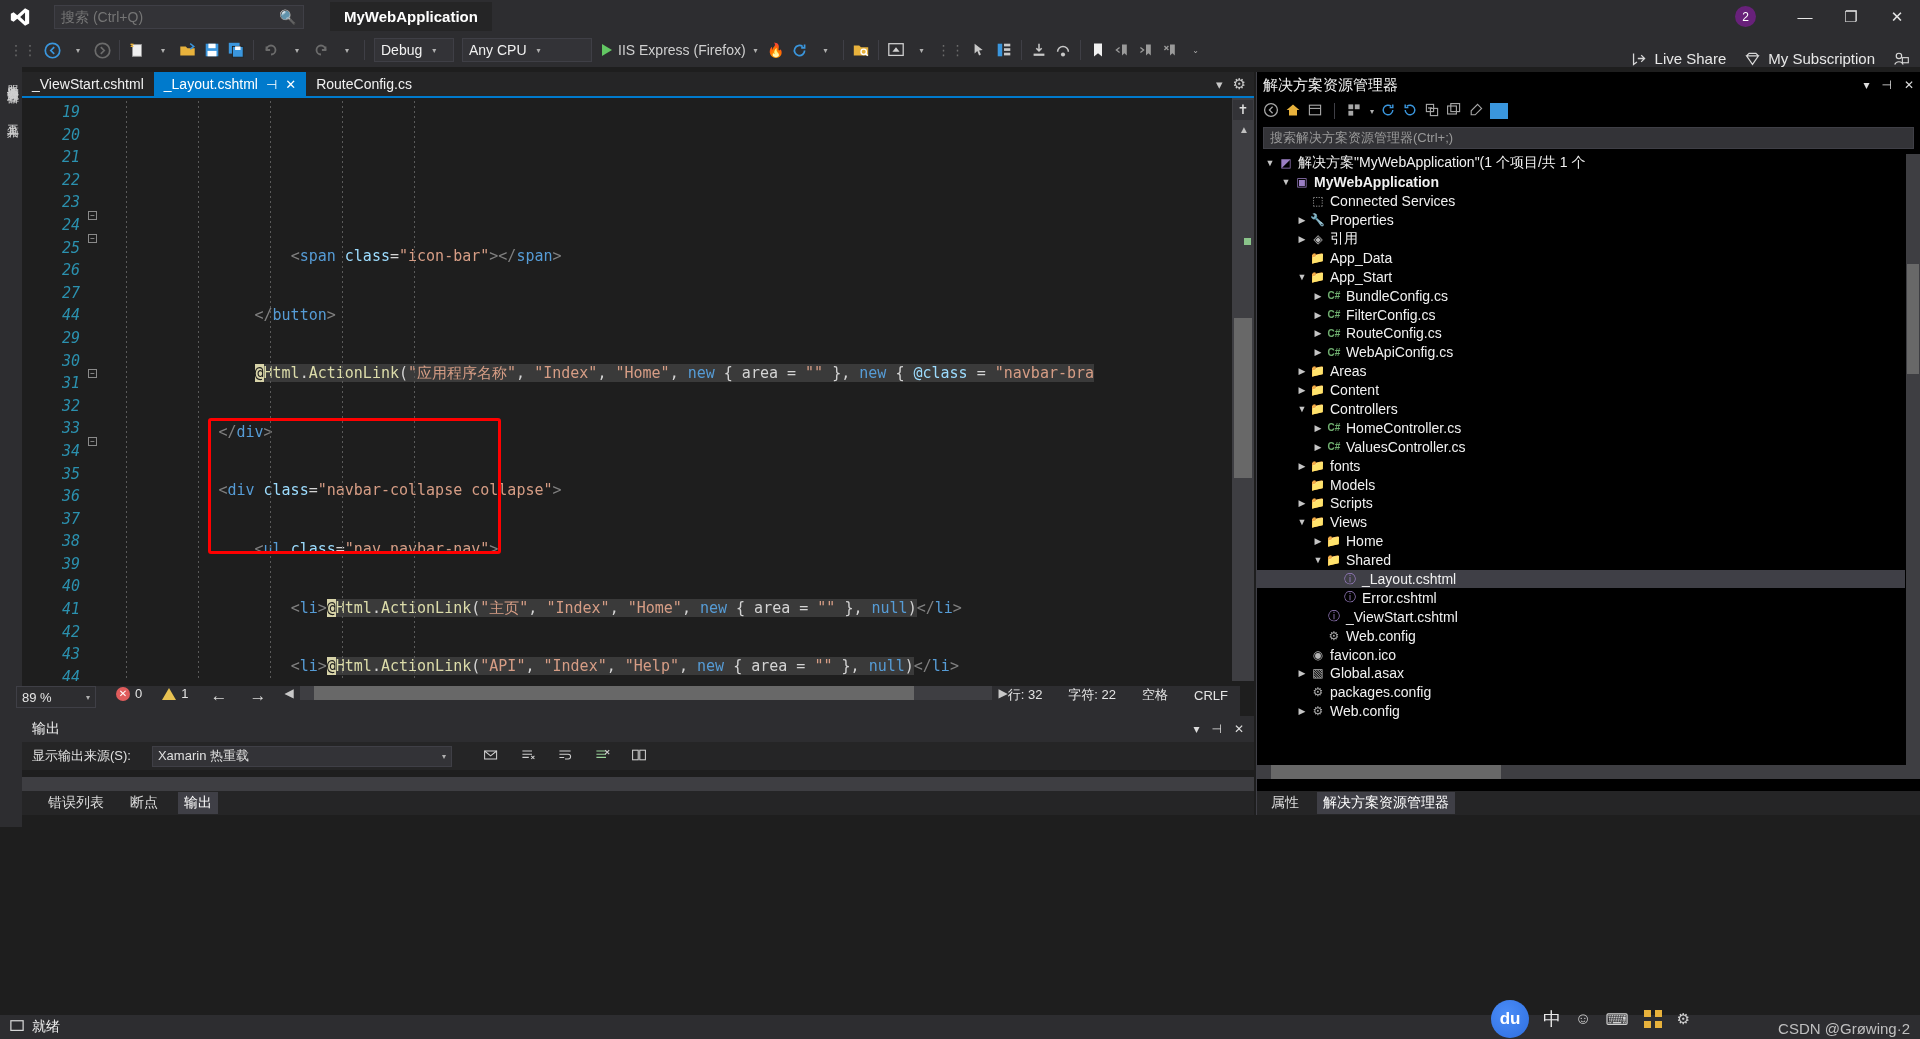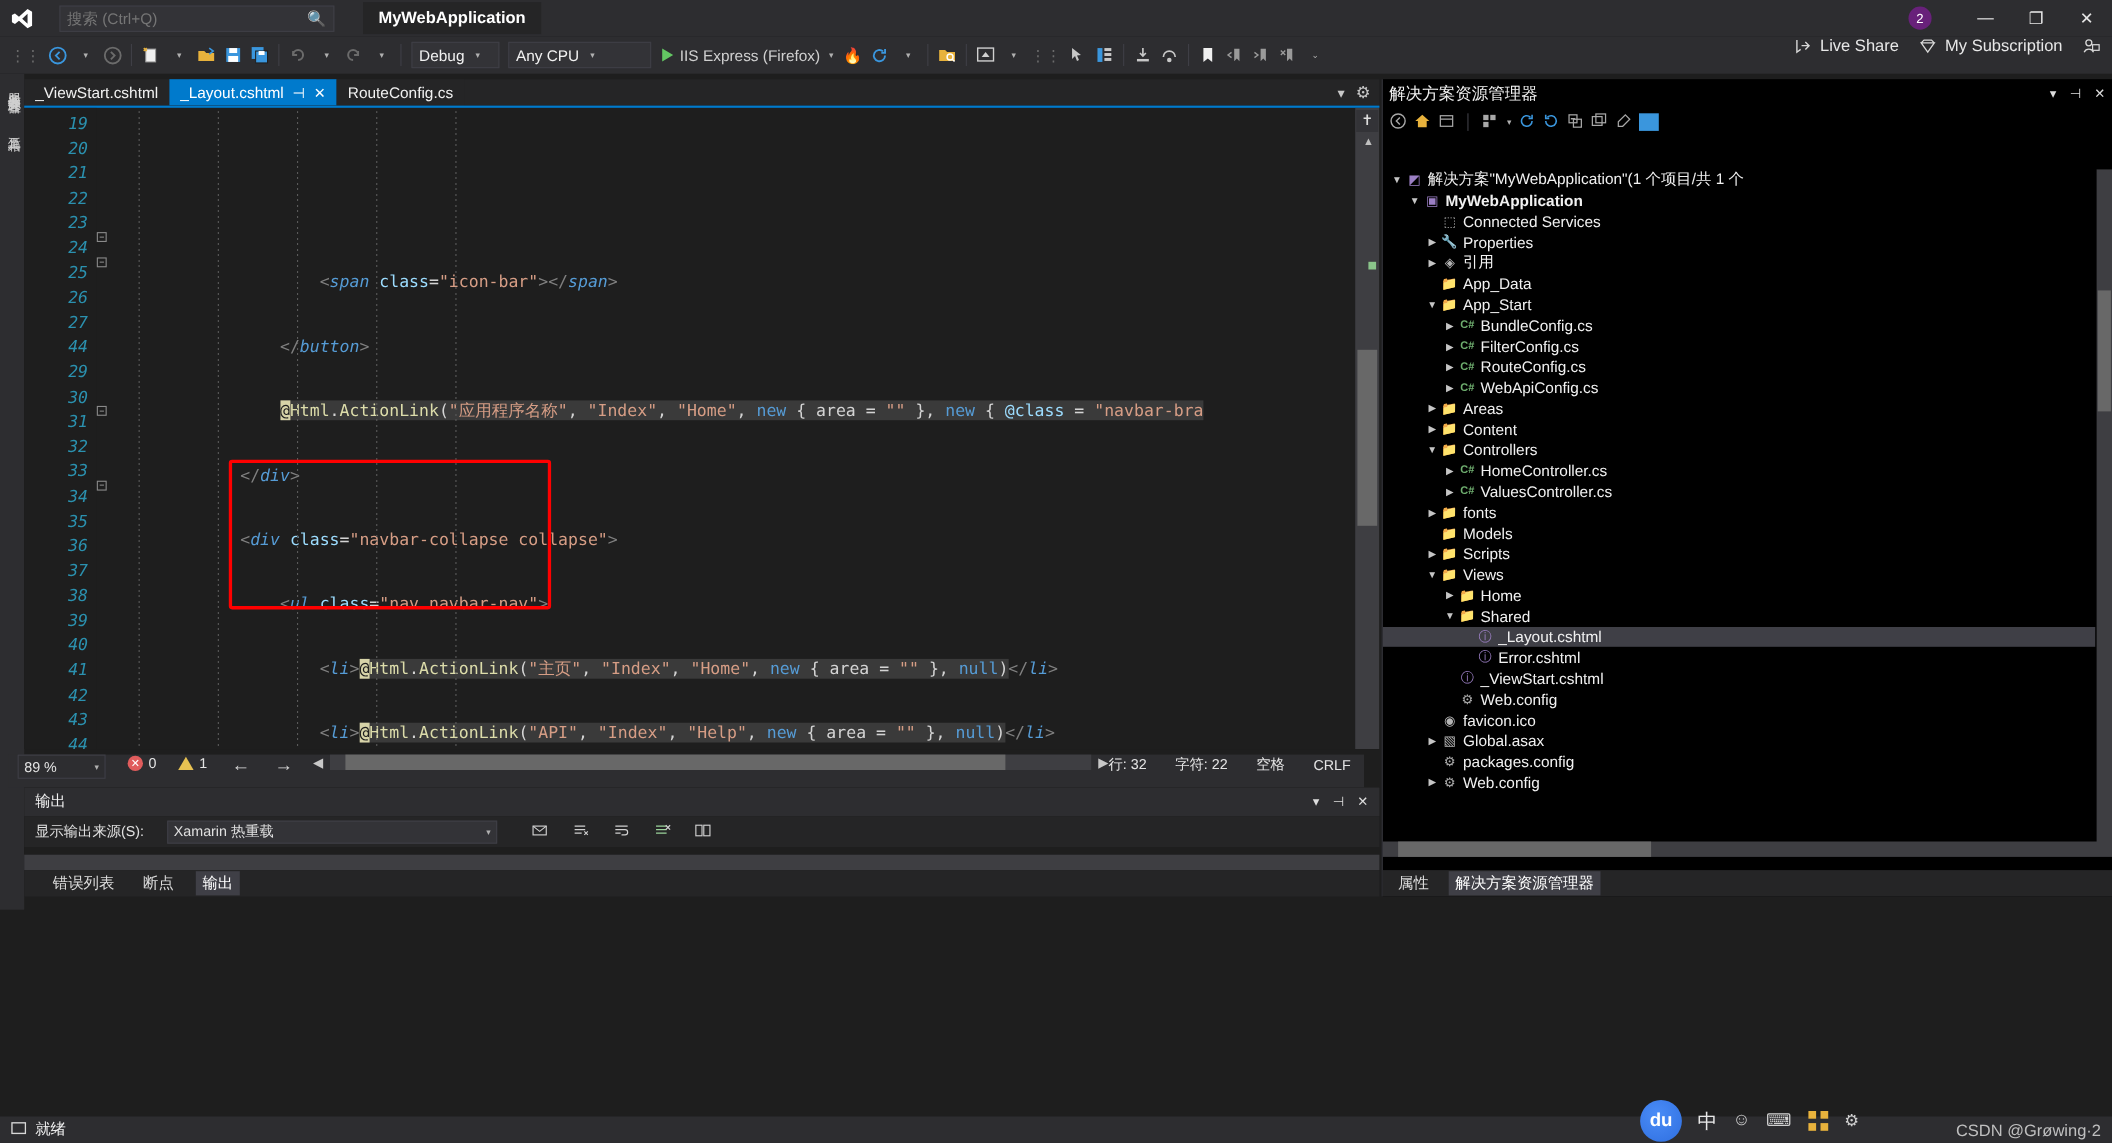--- a/index.html
+++ b/index.html
@@ -29,21 +29,21 @@
     background:#2d2d30; display:flex; align-items:center; padding-left:6px; }
   .tb { height:26px; min-width:24px; display:flex; align-items:center; justify-content:center;
     padding:0 3px; color:#cfcfcf; font-size:14px;}
   .tb-sep { width:1px; height:20px; background:#3f3f46; margin:0 5px; }
   .caret { font-size:8px; color:#b0b0b0; margin-left:2px; }
   .combo { height:24px; background:#333337; border:1px solid #3f3f46; display:flex;
     align-items:center; padding:0 6px; font-size:14px; color:#f1f1f1; margin:0 4px; }
   .combo .caret { margin-left:10px; }
   #run-btn { display:flex; align-items:center; gap:6px; font-size:14px; padding:0 6px; }
   .tri { width:0;height:0;border-left:10px solid #63c763;border-top:6px solid transparent;border-bottom:6px solid transparent;}
-  #toolbar-right { position:absolute; right:10px; top:0; height:34px; display:flex; align-items:flex-start; gap:18px; }
+  #toolbar-right { position:absolute; right:10px; top:0; height:34px; display:flex; align-items:flex-end; gap:18px; }
   .tb-right-item { display:flex; align-items:center; gap:7px; font-size:15px; color:#e8e8e8; }
 
   
   #left-rail { position:absolute; left:0; top:67px; width:22px; height:760px; background:#2d2d30; }
   .vtab { writing-mode:vertical-rl; font-size:12px; color:#d0d0d0; padding:8px 4px; letter-spacing:1px;}
 
   
   #tabstrip { position:absolute; left:22px; top:72px; width:1232px; height:24px; background:#252526;
      display:flex; align-items:flex-end; }
   .tab { height:24px; display:flex; align-items:center; padding:0 10px; font-size:14px;
@@ -61,21 +61,21 @@
   .lnum { height:22.6px; line-height:22.6px; color:#2b91af; font-size:15px;
      font-family:"DejaVu Sans Mono", monospace; padding-right:8px; }
   #fold { position:absolute; left:66px; top:0; width:22px; height:585px; }
   .fold-box { position:absolute; width:9px; height:9px; border:1px solid #8a8a8a; color:#c0c0c0;
      font-size:8px; line-height:7px; text-align:center; }
   #code { position:absolute; left:88px; top:3px; width:1120px; height:580px;
      font-family:"DejaVu Sans Mono", monospace; font-size:15px; white-space:pre; }
   .cl { height:22.6px; line-height:22.6px; }
   .ind { position:absolute; top:0; width:1px; height:585px;
      background:repeating-linear-gradient(to bottom,#5a5a5a 0 2px,transparent 2px 5px); }
-  .k { color:#569cd6;font-style:italic; }      
+  .k { color:#569cd6; }      
   .br { color:#808080; }     
   .at { color:#9cdcfe; }     
   .s  { color:#d69d85; }     
   .raz{ color:#dcdcaa; }     
   .kw { color:#569cd6; }
   .pl { color:#d4d4d4; }
   .hl { background:#3a3a3a; }
   .atmark { background:#d7d3a8; color:#1e1e1e; }
   #redbox { position:absolute; left:186px; top:320px; width:293px; height:136px;
      border:3px solid #ff0000; border-radius:3px; pointer-events:none; }
@@ -601,20 +601,23 @@
         </svg>
     </span>
     <span>
       <svg width="16" height="16" viewBox="0 0 20 20">
           <path d="M12 3 l5 5 l-8 8 l-5 0 l0 -5 Z" fill="none" stroke="#a8a8a8" stroke-width="1.4"></path>
         </svg>
     </span>
     <span style="background:#3a96dd;width:18px;height:16px;display:inline-block;"></span>
   </div>
 
+  <div id="se-search">
+    <span>搜索解决方案资源管理器(Ctrl+;)</span>
+  </div>
 
   <div id="se-tree">
     <div class="node" style="padding-left:6px;">
       <span class="arrow">▼</span>
       <span class="nicon" style="color:#9b7fc4;">◩</span>
       <span>解决方案"MyWebApplication"(1 个项目/共 1 个</span>
     </div>
     <div id="tree-rows">
         <div class="node" style="padding-left: 22px;">
           <span class="arrow">▼</span>

